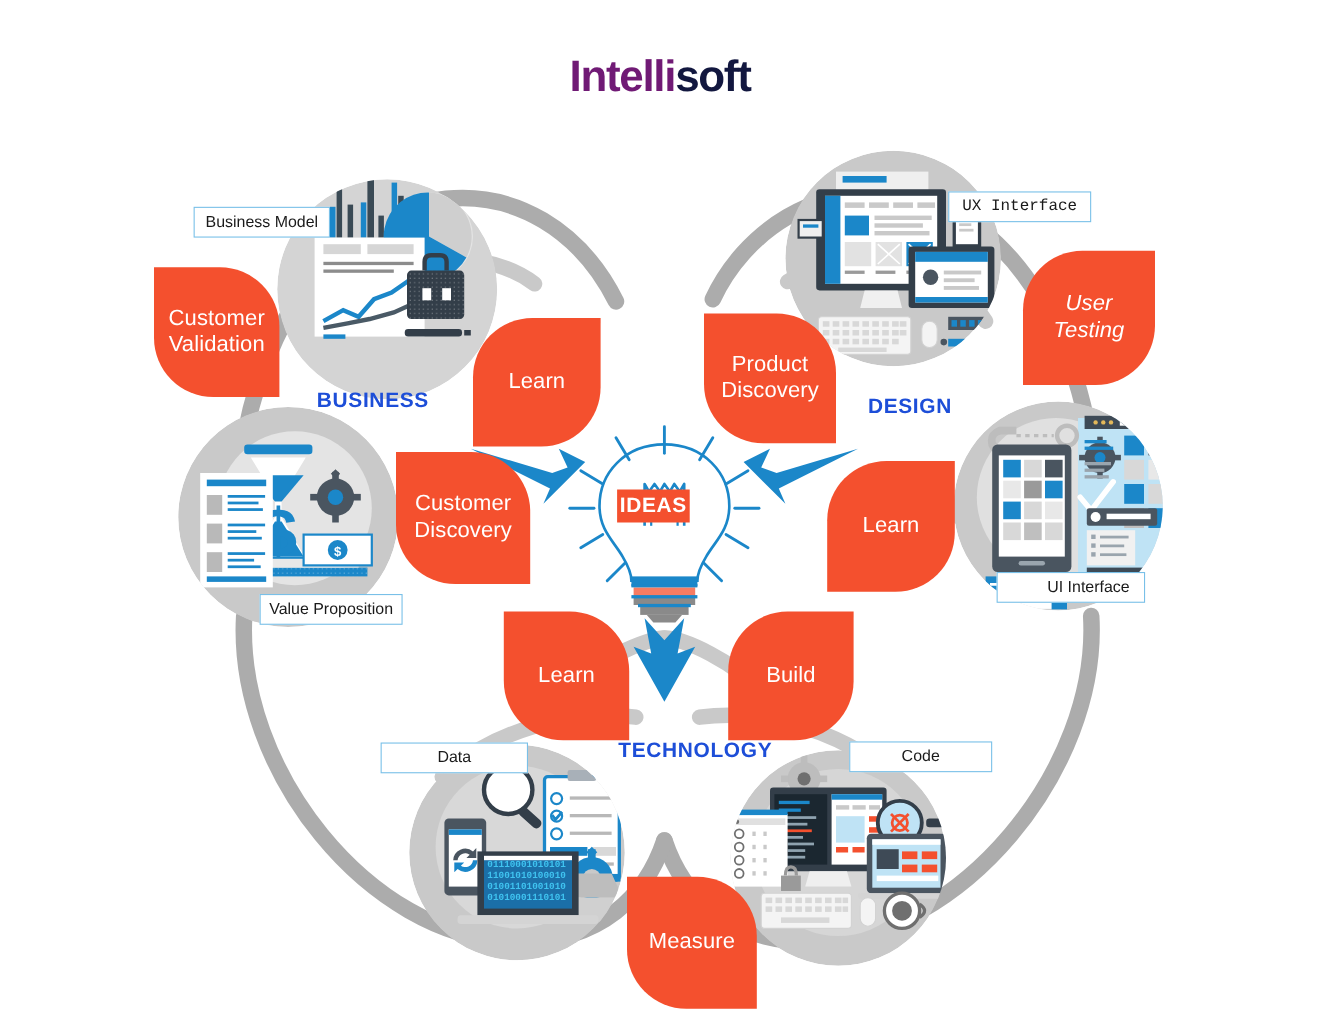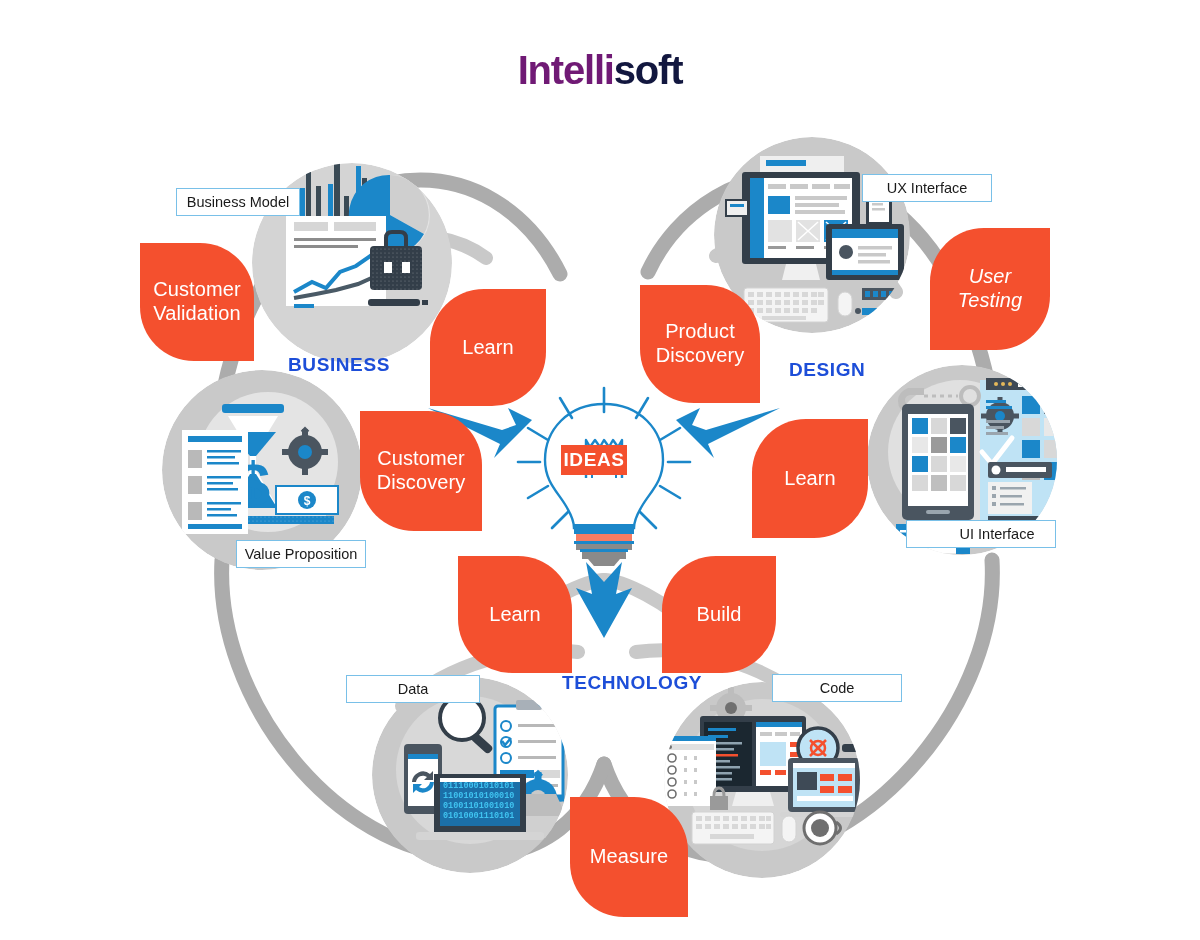--- a/index.html
+++ b/index.html
@@ -705,23 +705,23 @@
 </svg>
 </div>
 
 <div id="ideas-band" style="left:561px; top:445px; width:66px; height:30px;">IDEAS</div>
 
 <div class="pillar" style="left:288px; top:354px;">BUSINESS</div>
 <div class="pillar" style="left:789px; top:359px;">DESIGN</div>
 <div class="pillar" style="left:562px; top:672px;">TECHNOLOGY</div>
 
 <div class="chipbox" style="left:176px; top:188px; width:124px;">Business Model</div>
-<div class="chipbox" style="left:862px; top:174px; width:130px;">UX Interface</div>
+<div class="chipbox" style="left:862px; top:174px; width:130px;font-family:Liberation Mono, monospace;">UX Interface</div>
 <div class="chipbox" style="left:236px; top:540px; width:130px;">Value Proposition</div>
-<div class="chipbox" style="left:906px; top:520px; width:150px;padding-left:32px;">UI Interface</div>
+<div class="chipbox" style="left:906px; top:520px; width:135px;padding-left:32px;">UI Interface</div>
 <div class="chipbox" style="left:346px; top:675px; width:134px;">Data</div>
 <div class="chipbox" style="left:772px; top:674px; width:130px;">Code</div>
 
 <div class="leaf" style="left:140px; top:243px; width:114px; height:118px;">
     <span>Customer<br>Validation</span>
   </div>
 <div class="leaf alt" style="left:430px; top:289px; width:116px; height:117px;">
     <span>Learn</span>
   </div>
 <div class="leaf" style="left:640px; top:285px; width:120px; height:118px;">

